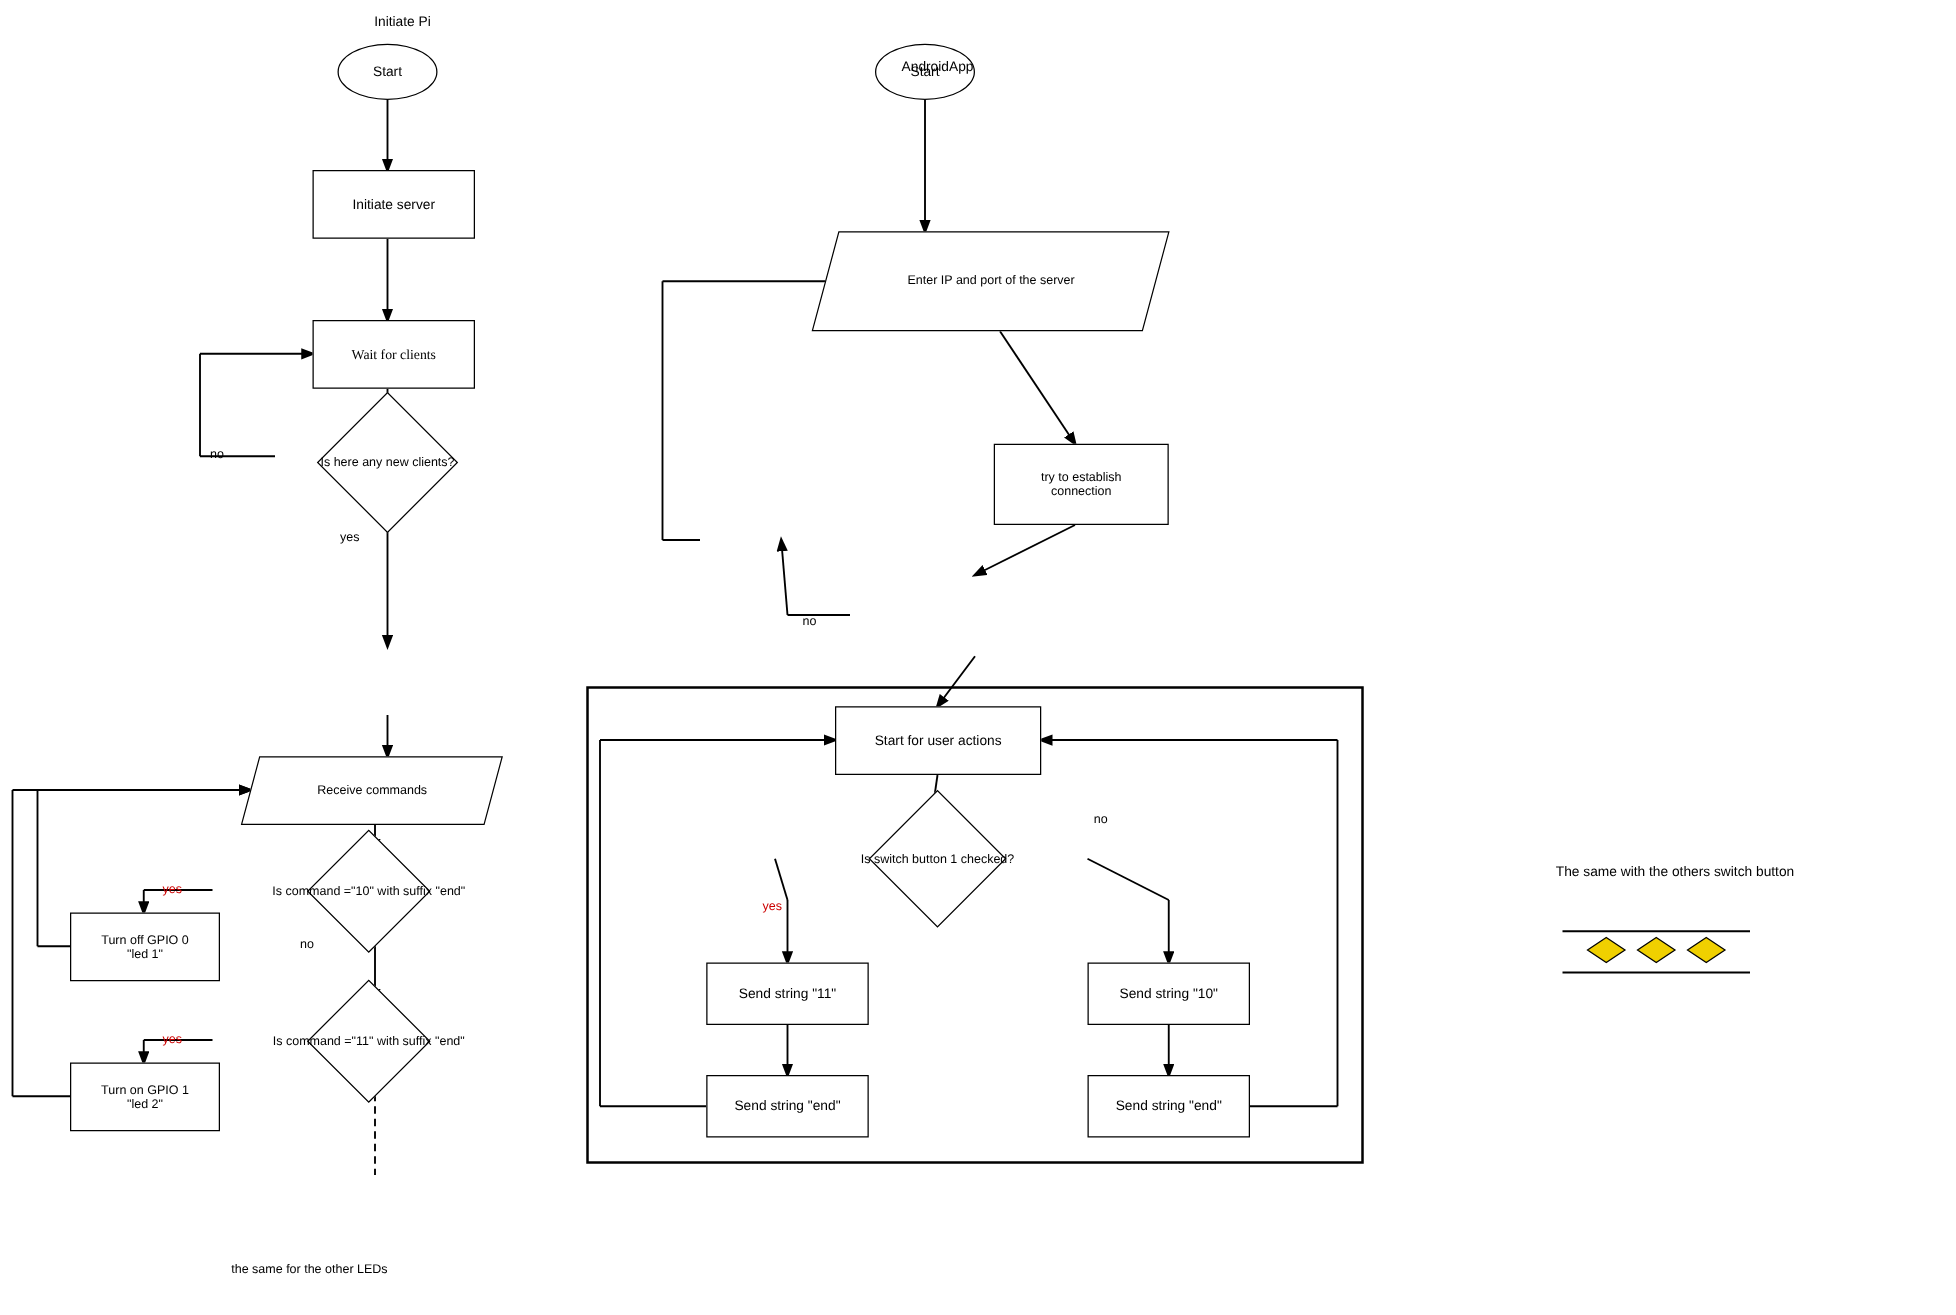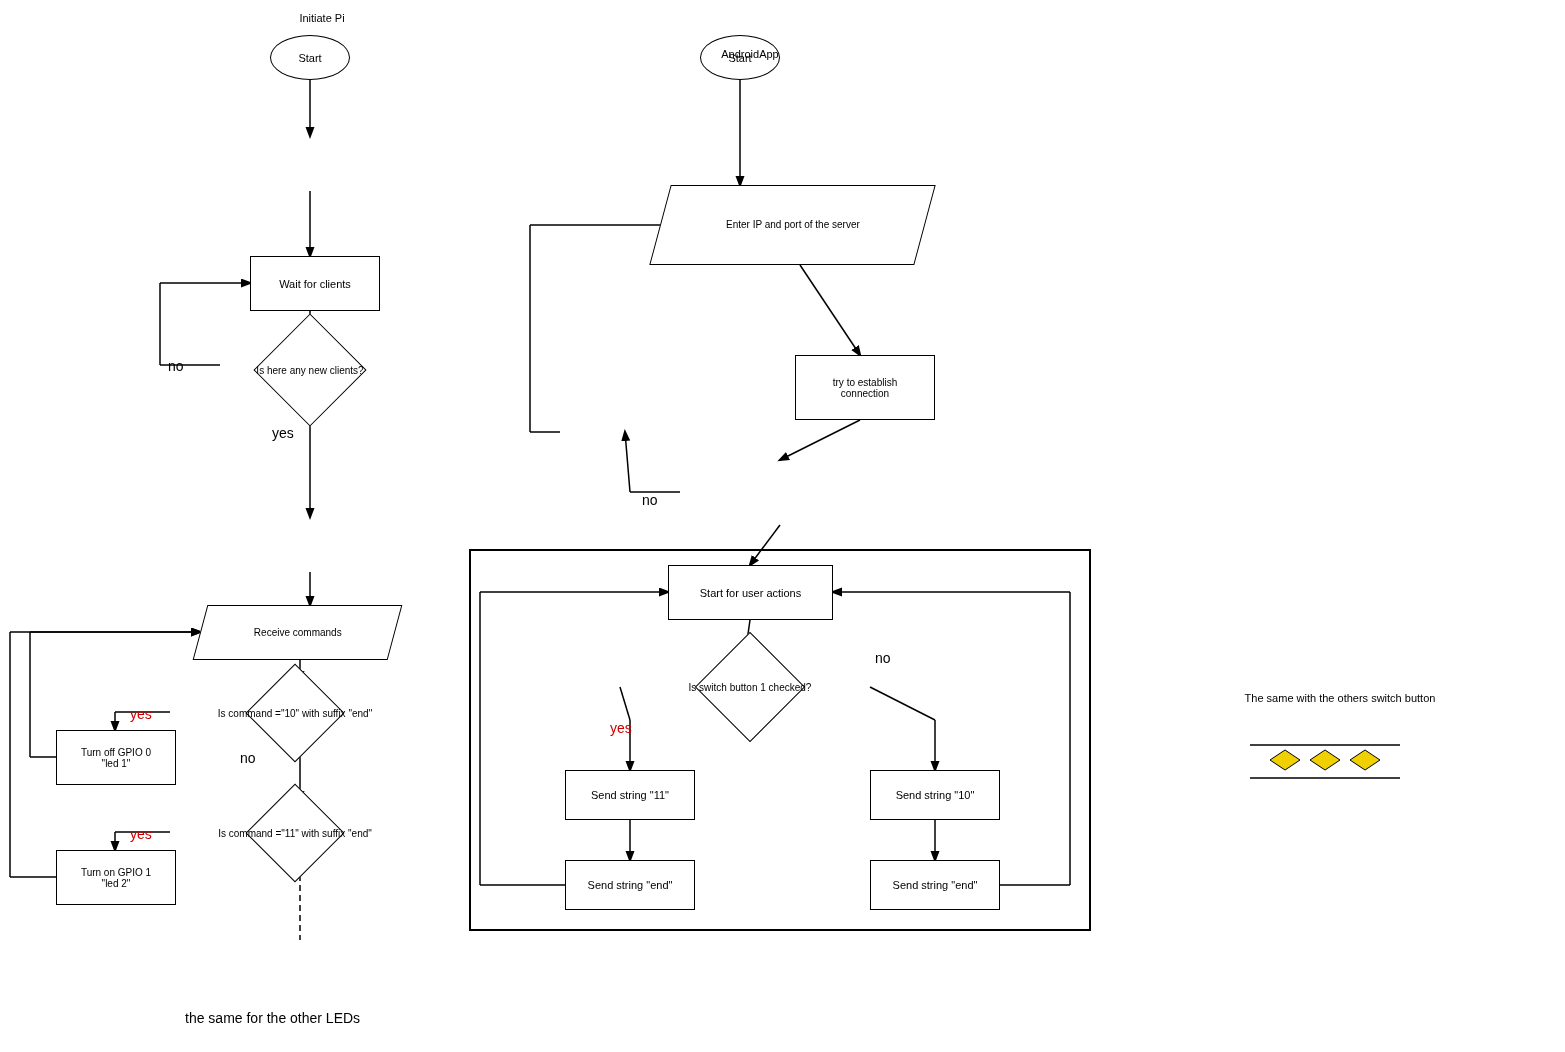--- a/index.html
+++ b/index.html
@@ -61,21 +61,21 @@
       justify-content: center;
     }
     .parallelogram-text {
       transform: skewX(15deg);
       text-align: center;
       font-size: 10px;
       line-height: 1.4;
     }
     .label {
       position: absolute;
-      font-size: 14px;
+      font-size: 10px;
       color: #000;
     }
     .section-title {
       position: absolute;
       font-size: 11px;
       color: #000;
       text-align: center;
     }
     svg.arrows {
       position: absolute;
@@ -183,22 +183,25 @@
     <line x1="1250" y1="778" x2="1400" y2="778" stroke="#000" stroke-width="1.5"></line>
   </svg>
 
   <div class="section-title" style="left:247px; top:12px; width:150px;">Initiate Pi</div>
   <div class="section-title" style="left:700px; top:28px; width:100px;margin-top:20px;">AndroidApp</div>
 
   <div class="shape oval" style="left:270px; top:35px; width:80px; height:45px;">
     <span>Start</span>
   </div>
 
-
-  <div class="shape rect" style="left:250px; top:256px; width:130px; height:55px;">
+  <div class="shape rect" style="left:250px; top:136px; width:130px; height:55px;">
+    <span>Initiate server</span>
+  </div>
+
+  <div class="shape rect" style="left:250px; top:256px; width:130px; height:55px;font-family:Liberation Serif, serif;">
     <span>Wait for clients</span>
   </div>
 
   <div class="diamond-wrap" style="left:210px; top:330px; width:200px; height:80px;">
     <div class="diamond" style="width:80px; height:80px;"></div>
     <div class="diamond-text" style="width:170px; font-size:10px;">Is here any new clients?</div>
   </div>
 
   <div class="label" style="left:168px; top:358px;">no</div>
 

